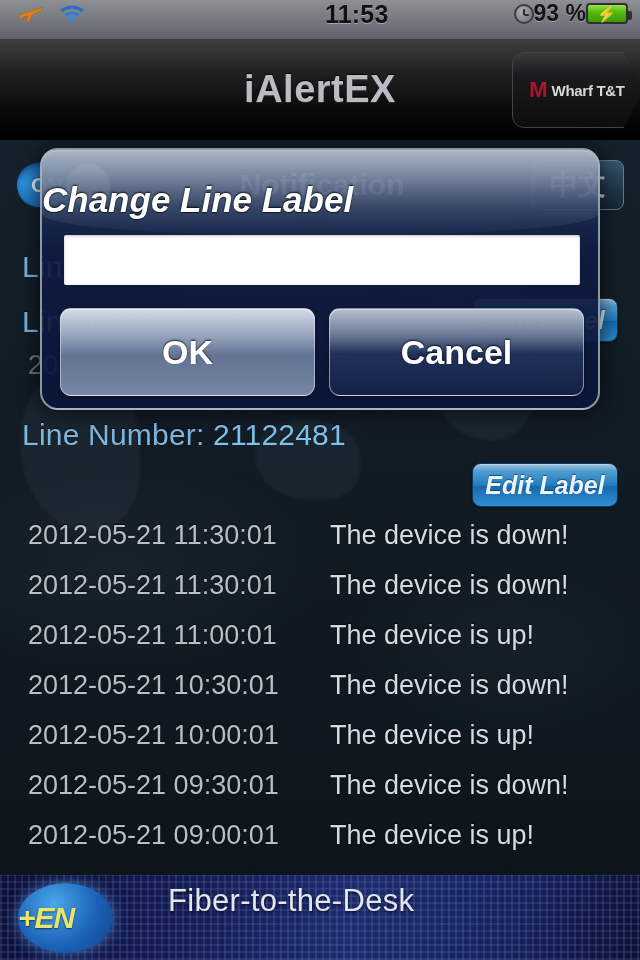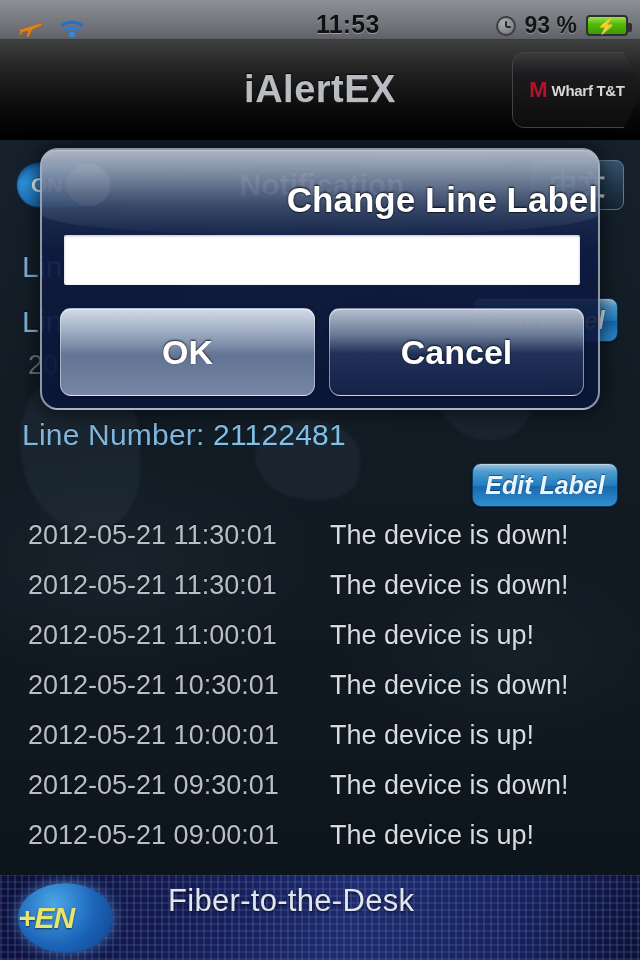--- a/index.html
+++ b/index.html
@@ -10,26 +10,26 @@
     position:relative;
   }
 
   
   #app{ position:absolute; inset:0; width:640px; height:960px; overflow:hidden; background:#0b1117; }
 
   
   .statusbar{
     position:absolute; top:0; left:0; width:640px; height:40px;
     background:linear-gradient(180deg,#8e9095 0%,#7d8085 35%,#6e7177 70%,#5e6166 100%);
-    display:flex; align-items:flex-end; z-index:50;
+    display:flex; align-items:flex-start; z-index:50;
     border-bottom:1px solid #3a3c40;
   }
   .sb-left{ display:flex; align-items:center; gap:14px; padding-left:18px; width:200px; }
   .sb-center{ flex:1; display:flex; justify-content:center; align-items:center; }
-  .sb-right{ display:flex; align-items:center; gap:9px; padding-right:12px; justify-content:flex-end; }
+  .sb-right{ display:flex; align-items:center; padding-right:12px; justify-content:flex-end; }
   .sb-time{
     font-size:25px; font-weight:bold; color:#111;
     text-shadow:0 1px 0 rgba(255,255,255,.35);
     letter-spacing:.2px;
   }
   .sb-pct{
     font-size:23px; font-weight:bold; color:#141414;
     text-shadow:0 1px 0 rgba(255,255,255,.3);
   }
   .battery{
@@ -182,24 +182,25 @@
     box-shadow:0 0 22px rgba(0,0,0,.75), inset 0 1px 0 rgba(255,255,255,.35);
     overflow:hidden;
   }
   .dialog-gloss{
     position:absolute; left:0; top:0; width:100%; height:86px;
     background:linear-gradient(180deg, rgba(215,222,235,.55) 0%, rgba(150,165,190,.32) 50%, rgba(40,60,105,.10) 100%);
     border-radius:16px 16px 50% 50% / 16px 16px 22px 22px;
     pointer-events:none;
   }
   .dialog-title{
-    position:absolute; top:30px; left:0; width:100%; text-align:right;
+    position:absolute; top:30px; left:0; width:100%; text-align:left;
     color:#ffffff; font-size:35px; font-weight:bold;
     text-shadow:0 -1px 2px rgba(0,0,0,.85), 0 1px 1px rgba(0,0,0,.6);
     z-index:3;
+    font-style:italic;
   }
   .dialog-input{
     position:absolute; left:22px; top:85px; width:516px; height:50px;
     background:#ffffff; border:0; outline:none; border-radius:2px;
     font-size:26px; color:#111; padding:0 8px; z-index:3;
     box-shadow:inset 0 1px 3px rgba(0,0,0,.25);
     font-family:"Liberation Sans", sans-serif;
   }
   .dialog-btns{
     position:absolute; left:18px; top:158px; width:524px; height:88px;

